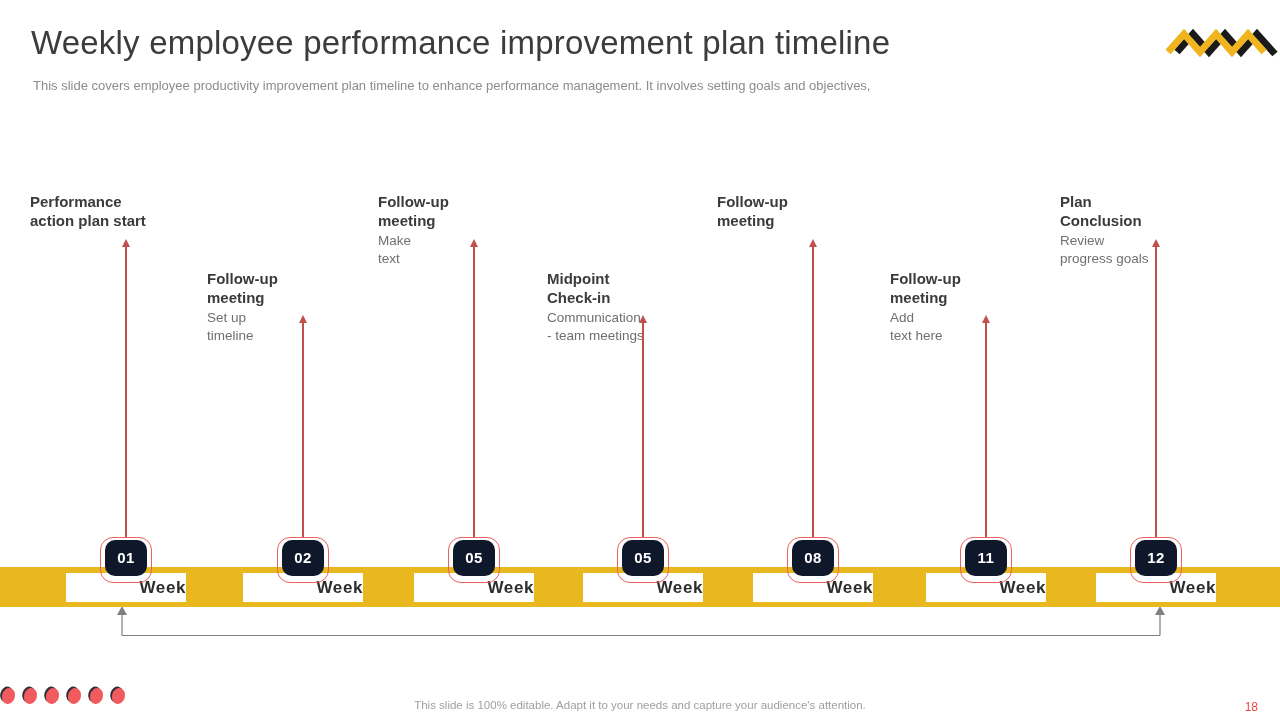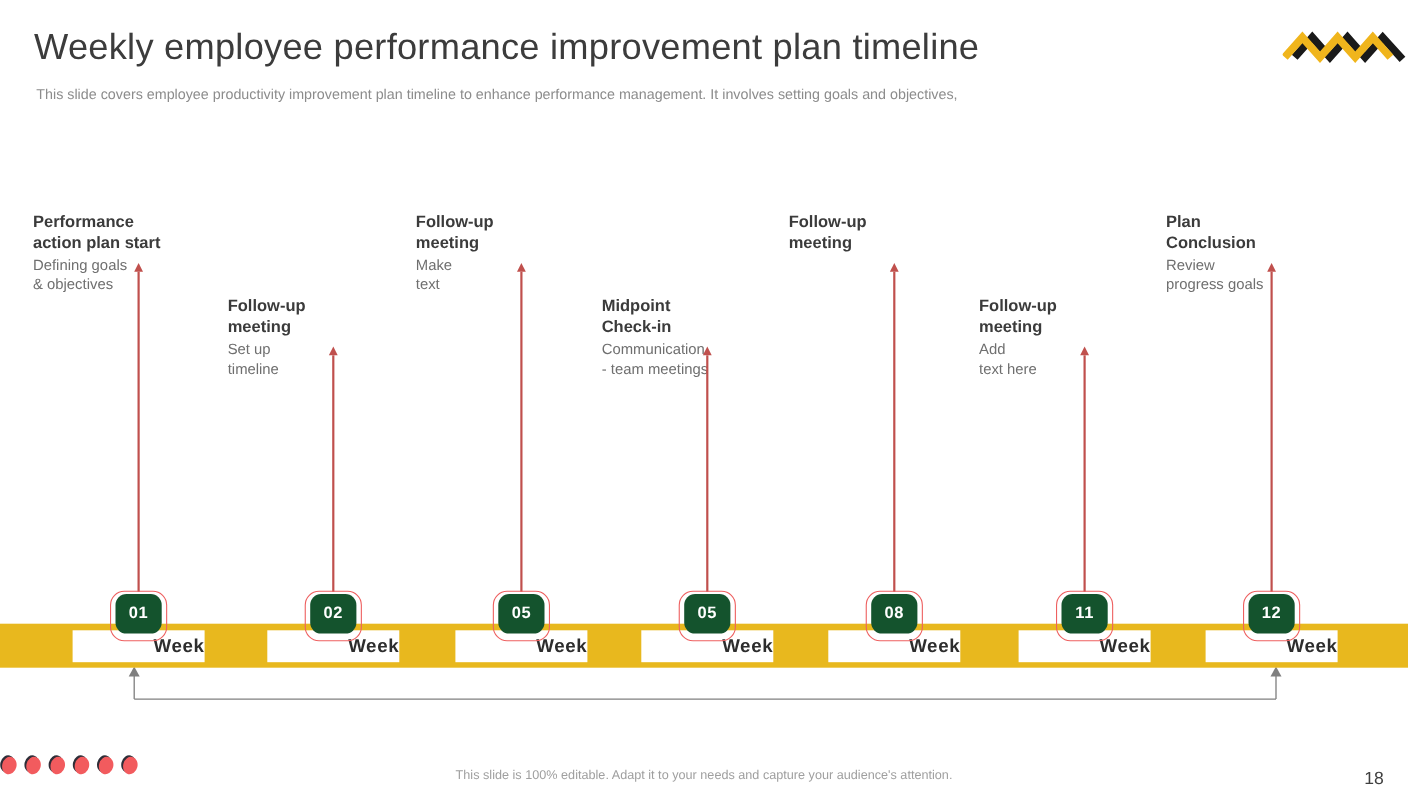--- a/index.html
+++ b/index.html
@@ -35,42 +35,42 @@
     position:absolute; top:-8px; left:50%; transform:translateX(-50%);
     width:0; height:0; border-left:4.5px solid transparent; border-right:4.5px solid transparent;
     border-bottom:8px solid #c0504d;
   }
   .badge {
     position:absolute; top:537px; left:50%; transform:translateX(-50%);
     width:52px; height:46px; border:1.5px solid #ee6060; border-radius:13px;
     background:transparent; z-index:3;
   }
   .badge-solid {
-    width:42px; height:36px; margin:2px auto 0; background:#14532d; border-radius:10px;
+    width:42px; height:36px; margin:2px auto 0; background:#0f172a; border-radius:10px;
     color:#ffffff; font-weight:bold; font-size:15px; line-height:36px; text-align:center;
     letter-spacing:0.5px;
   }
   .week-box {
     position:absolute; top:573px; left:50%; transform:translateX(-50%);
     width:120px; height:29px; background:#ffffff; text-align:right; z-index:2;
   }
   .week-box span {
     font-size:17px; font-weight:bold; line-height:29px; color:#2d2d2d; letter-spacing:0.6px;
   }
   
   .bracket { position:absolute; left:0; top:600px; width:1280px; height:45px; z-index:0; }
   
   .dots { position:absolute; left:2px; top:688px; display:flex; gap:9px; }
   .dot {
     width:13px; height:16px; border-radius:50%; background:#f25b5e;
     transform:rotate(14deg); box-shadow:-2px -1px 0 0 #2e2e38;
   }
   
   .footer-note { position:absolute; left:0; right:0; top:699px; text-align:center; font-size:11.5px; color:#9f9f9f; }
-  .page-number { position:absolute; right:22px; top:700px; font-size:16px; color:#404040; }
+  .page-number { position:absolute; right:22px; top:700px; font-size:12px; color:#ef4444; }
 </style>
 </head>
 <body>
 
 <div class="slide">
 
   <div class="title">Weekly employee performance improvement plan timeline</div>
   <div class="subtitle">This slide covers employee productivity improvement plan timeline to enhance performance management. It involves setting goals and objectives,</div>
 
   <div class="logo">
@@ -87,22 +87,20 @@
     <line x1="122" y1="35.5" x2="1160" y2="35.5" stroke="#7f7f7f" stroke-width="1.2"></line>
     <line x1="1160" y1="13" x2="1160" y2="35.5" stroke="#7f7f7f" stroke-width="1.2"></line>
     <polygon points="122,6 117,15 127,15" fill="#7f7f7f"></polygon>
     <polygon points="1160,6 1155,15 1165,15" fill="#7f7f7f"></polygon>
   </svg>
 
   <div class="col high" style="left:40px">
     <div class="m-text">
       <div class="m-title">Performance
 action plan start</div>
-      <div class="m-desc">Defining goals
-&amp; objectives</div>
     </div>
     <div class="m-arrow">
         <span class="head"></span>
       </div>
     <div class="badge">
       <div class="badge-solid">01</div>
     </div>
     <div class="week-box">
       <span>Week</span>
     </div>

